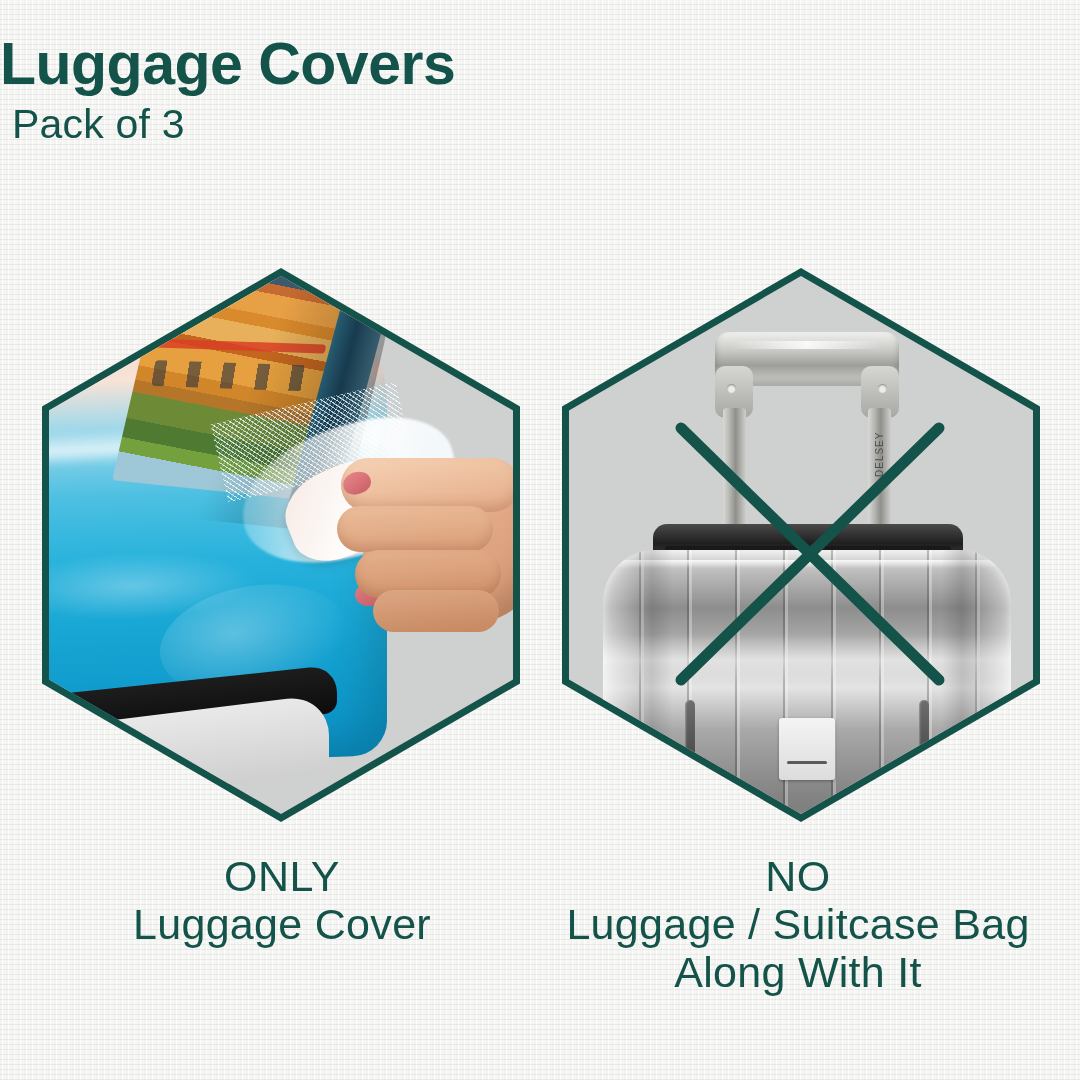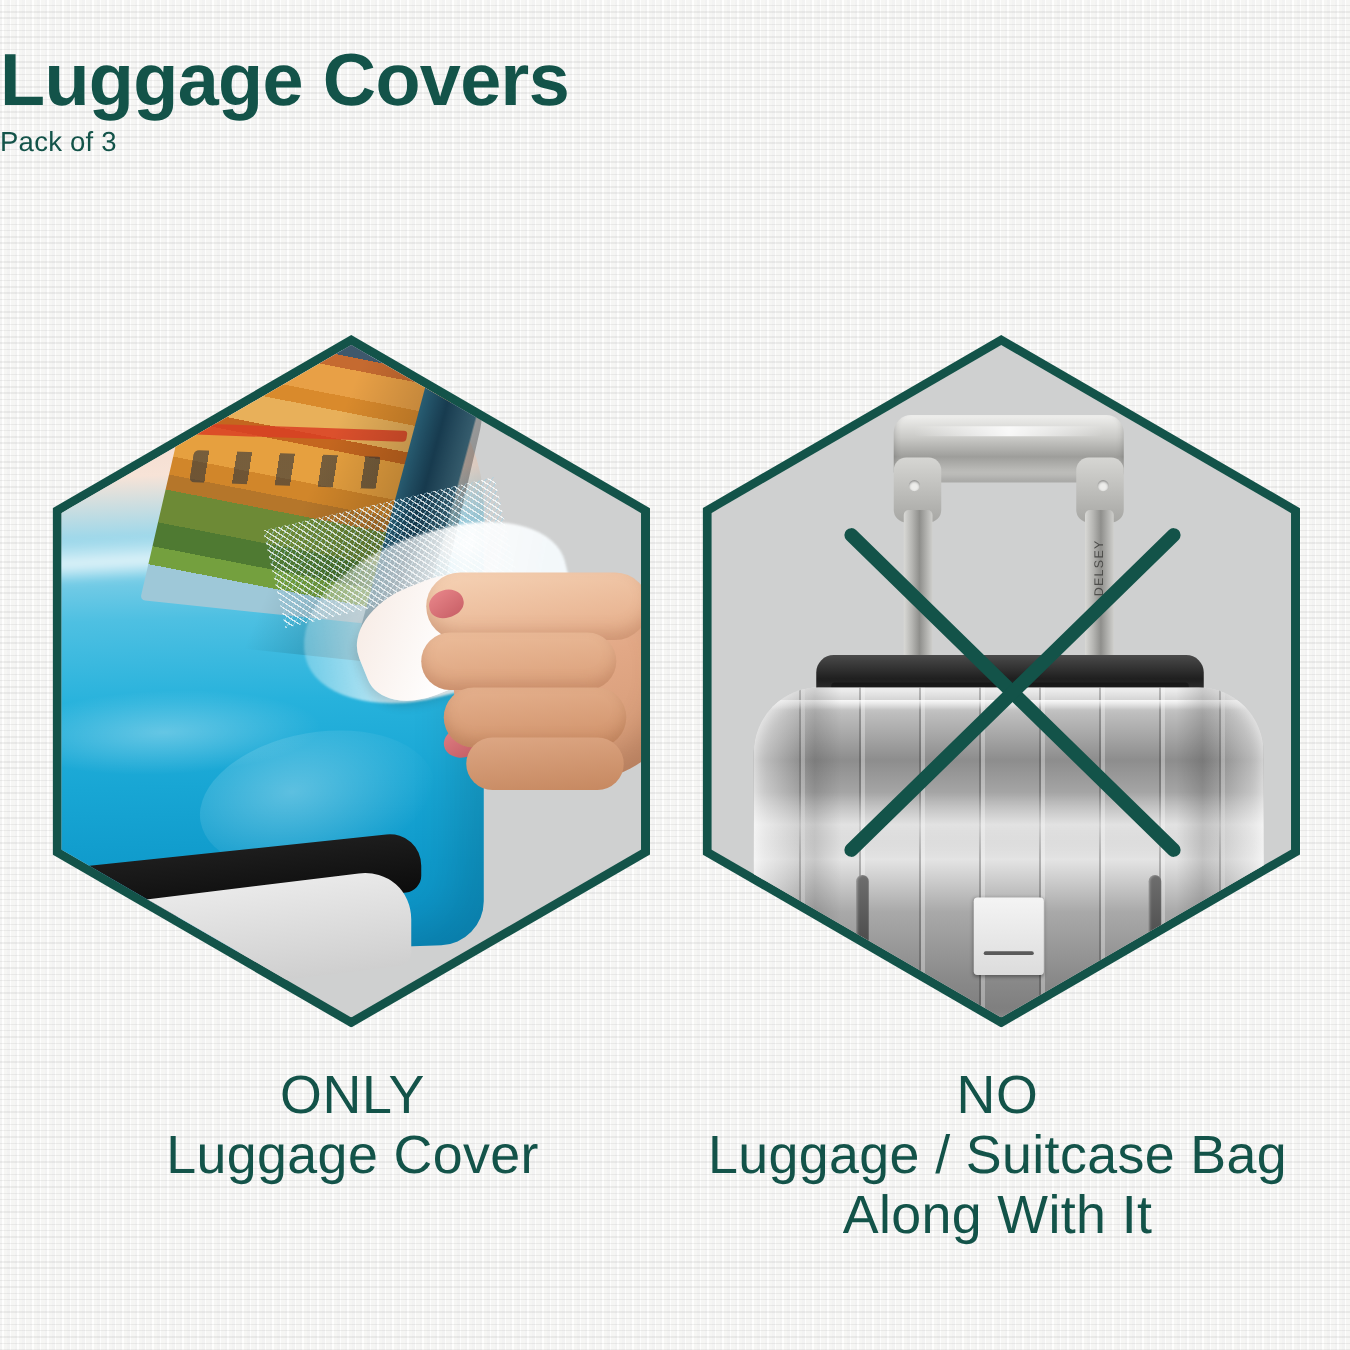--- a/index.html
+++ b/index.html
@@ -23,24 +23,25 @@
   .heading{
     position:absolute;left:0;right:0;top:34px;
   }
   .title{
     font-size:59px;font-weight:bold;letter-spacing:-0.5px;
     line-height:1.02;
     color:#135349;
     padding-right:18px;
   }
   .subtitle{
-    font-size:22px;font-weight:normal;letter-spacing:0.2px;
+    font-size:41px;font-weight:normal;letter-spacing:0.2px;
     margin-top:7px;
     color:#135349;
     padding-right:10px;
+    margin-left:12px;
   }
 
   
   .panel{position:absolute;top:268px;}
   .panel.left{left:42px;}
   .panel.right{left:562px;}
   .hexwrap{position:relative;width:478px;height:554px;}
   
   .hexouter{
     position:absolute;inset:0;

